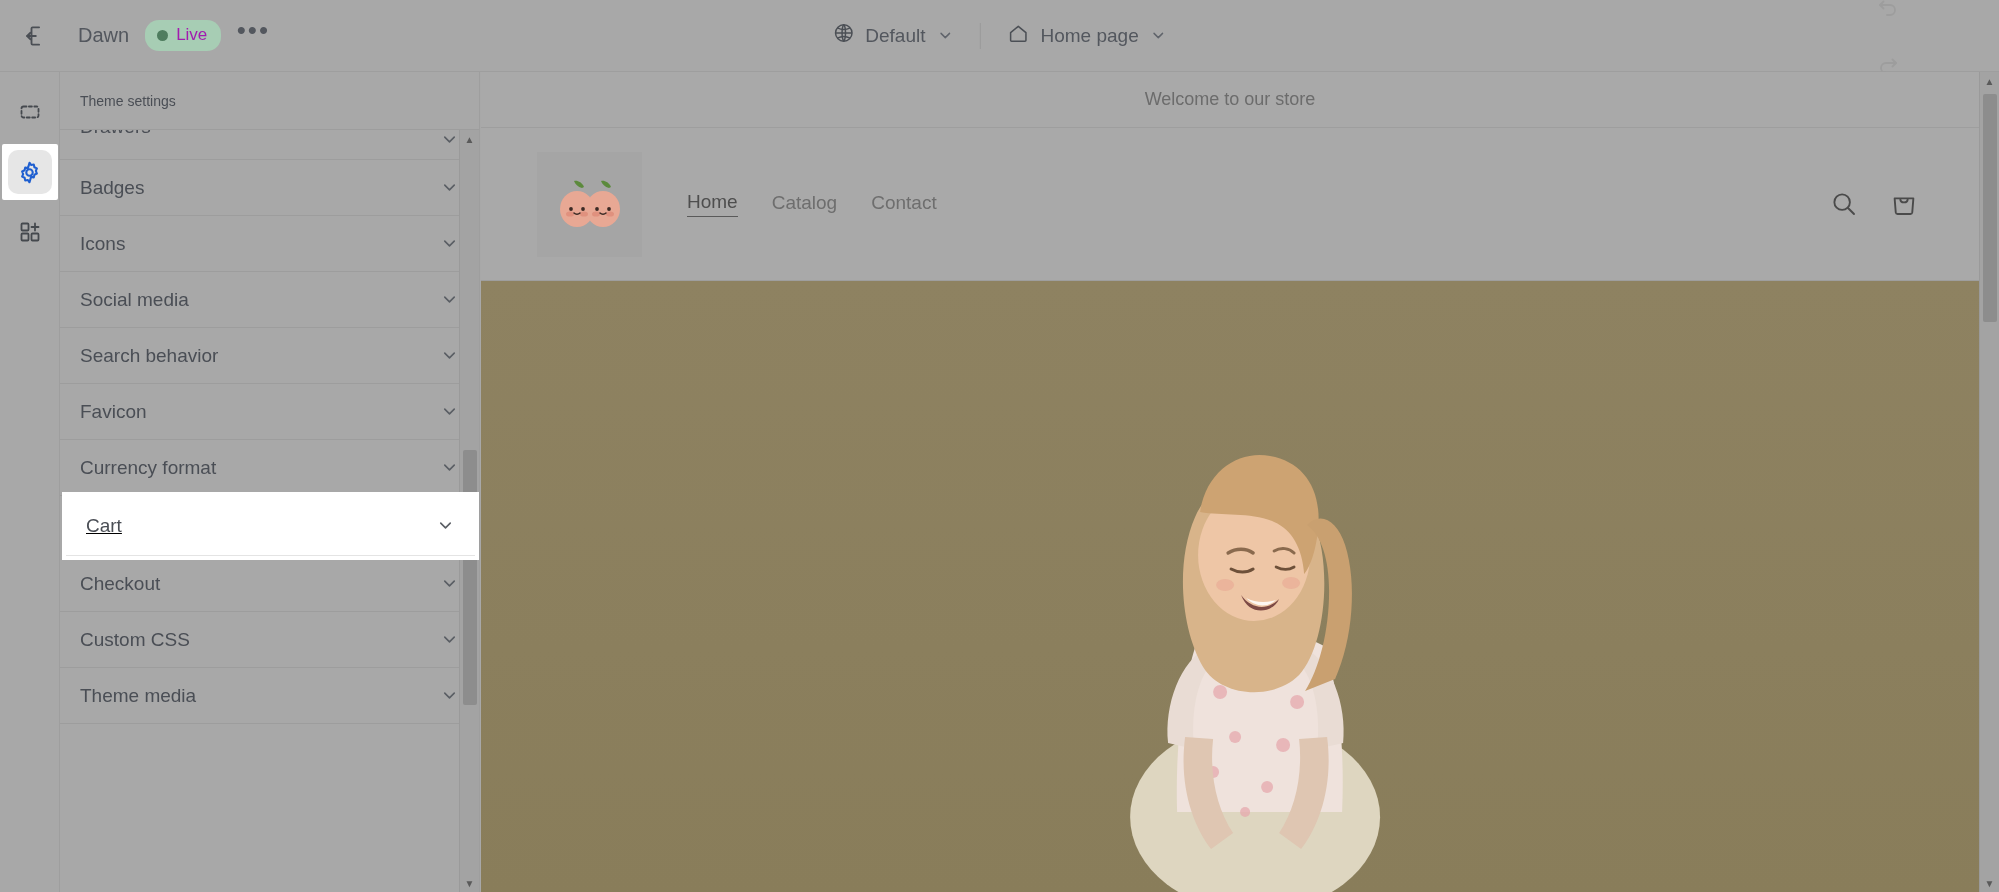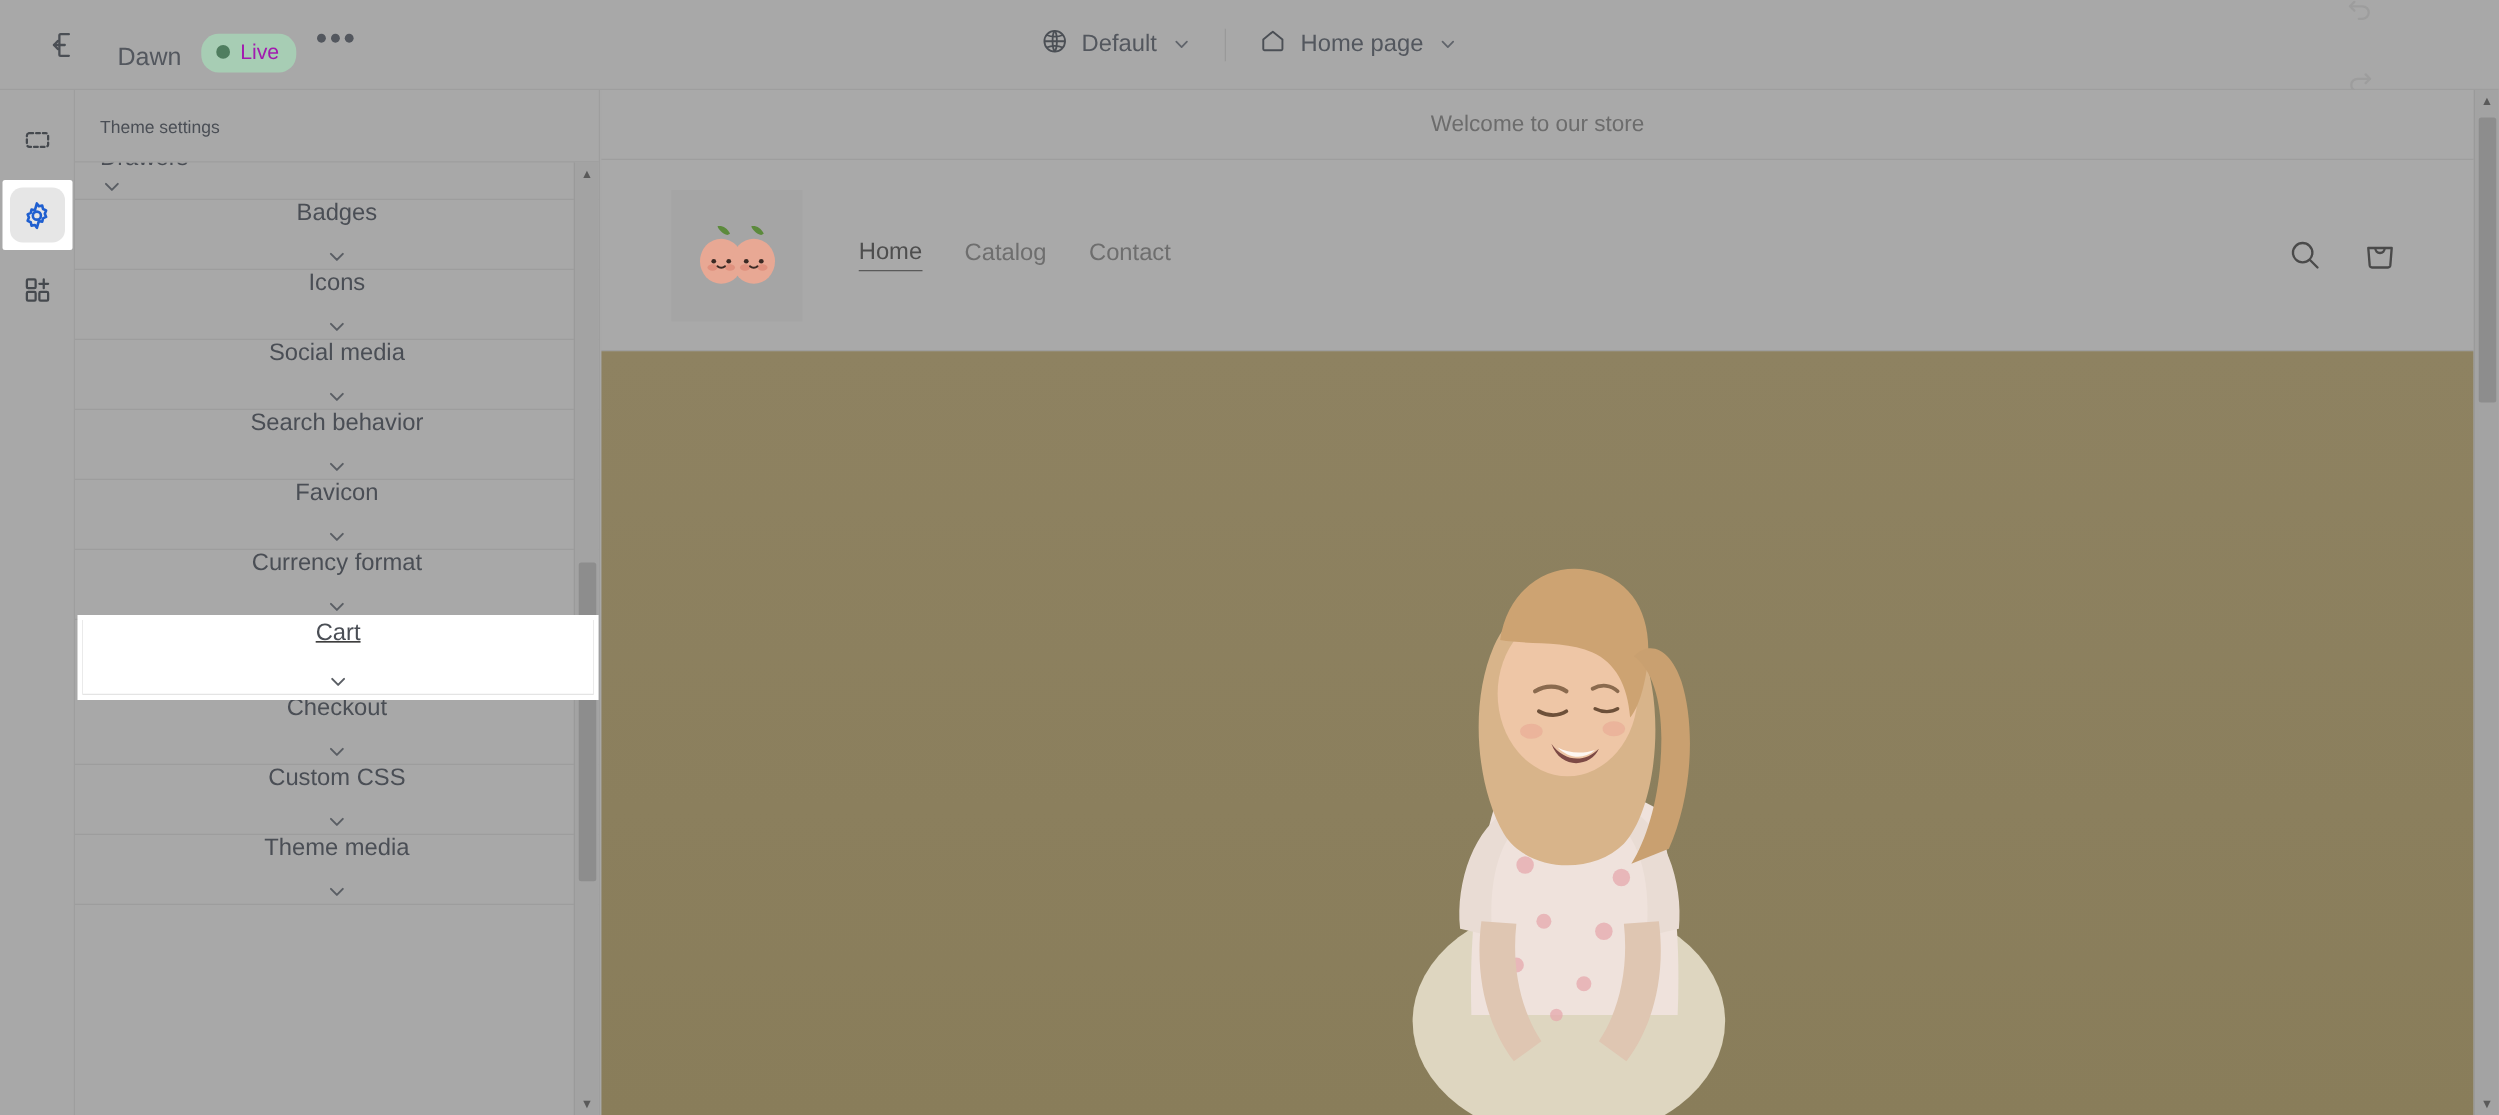--- a/index.html
+++ b/index.html
@@ -10,21 +10,21 @@
     overflow: hidden;
   }
   #app { position: relative; width: 1999px; height: 892px; background: #a8a8a8; }
 
   
   .topbar {
     position: absolute; top: 0; left: 0; width: 1999px; height: 72px;
     background: #a8a8a8; display: flex; align-items: center;
     border-bottom: 1px solid #9e9e9e;
   }
-  .tb-left { display: flex; align-items: flex-end; gap: 0; padding-left: 16px; margin-left: 16px; }
+  .tb-left { display: flex; align-items: center; gap: 0; padding-left: 16px; }
   .icon-btn {
     width: 44px; height: 44px; display: flex; align-items: center; justify-content: center;
     border-radius: 8px; cursor: pointer; color: #4b4f55;
   }
   .theme-name {
     font-size: 20px; color: #53575e; margin-left: 18px; margin-right: 16px;
     white-space: nowrap;
   }
   .live-badge {
     display: inline-flex; align-items: center; gap: 8px;
@@ -92,21 +92,21 @@
     background: #a8a8a8; border-right: 1px solid #9e9e9e; overflow: hidden;
   }
   .panel-head {
     height: 58px; display: flex; align-items: center; padding: 0 20px;
     border-bottom: 1px solid #9d9d9d;
   }
   .panel-title { font-size: 14px; color: #4a4e55; }
   .panel-list { position: relative; height: 762px; overflow: hidden; }
   .setting-row {
     height: 56px; display: flex; align-items: center; justify-content: space-between;
-    padding: 0 20px 0 20px; border-bottom: 1px solid #9d9d9d; cursor: pointer; flex-direction: column;
+    padding: 0 20px 0 20px; border-bottom: 1px solid #9d9d9d; cursor: pointer;
   }
   .setting-label { font-size: 19px; color: #4a4e55; white-space: nowrap; }
   .setting-row .caret { color: #5a5e64; display: flex; }
   .setting-row.clipped { height: 30px; align-items: flex-start; overflow: hidden; }
   .setting-row.clipped .setting-label { margin-top: -14px; }
   .setting-row.active-focus {
     background: #ffffff; outline: 4px solid #ffffff; position: relative; z-index: 5;
     margin: 0 4px 0 6px; border-bottom: 1px solid #e4e4e4; height: 60px; text-decoration: underline;
   }
 

